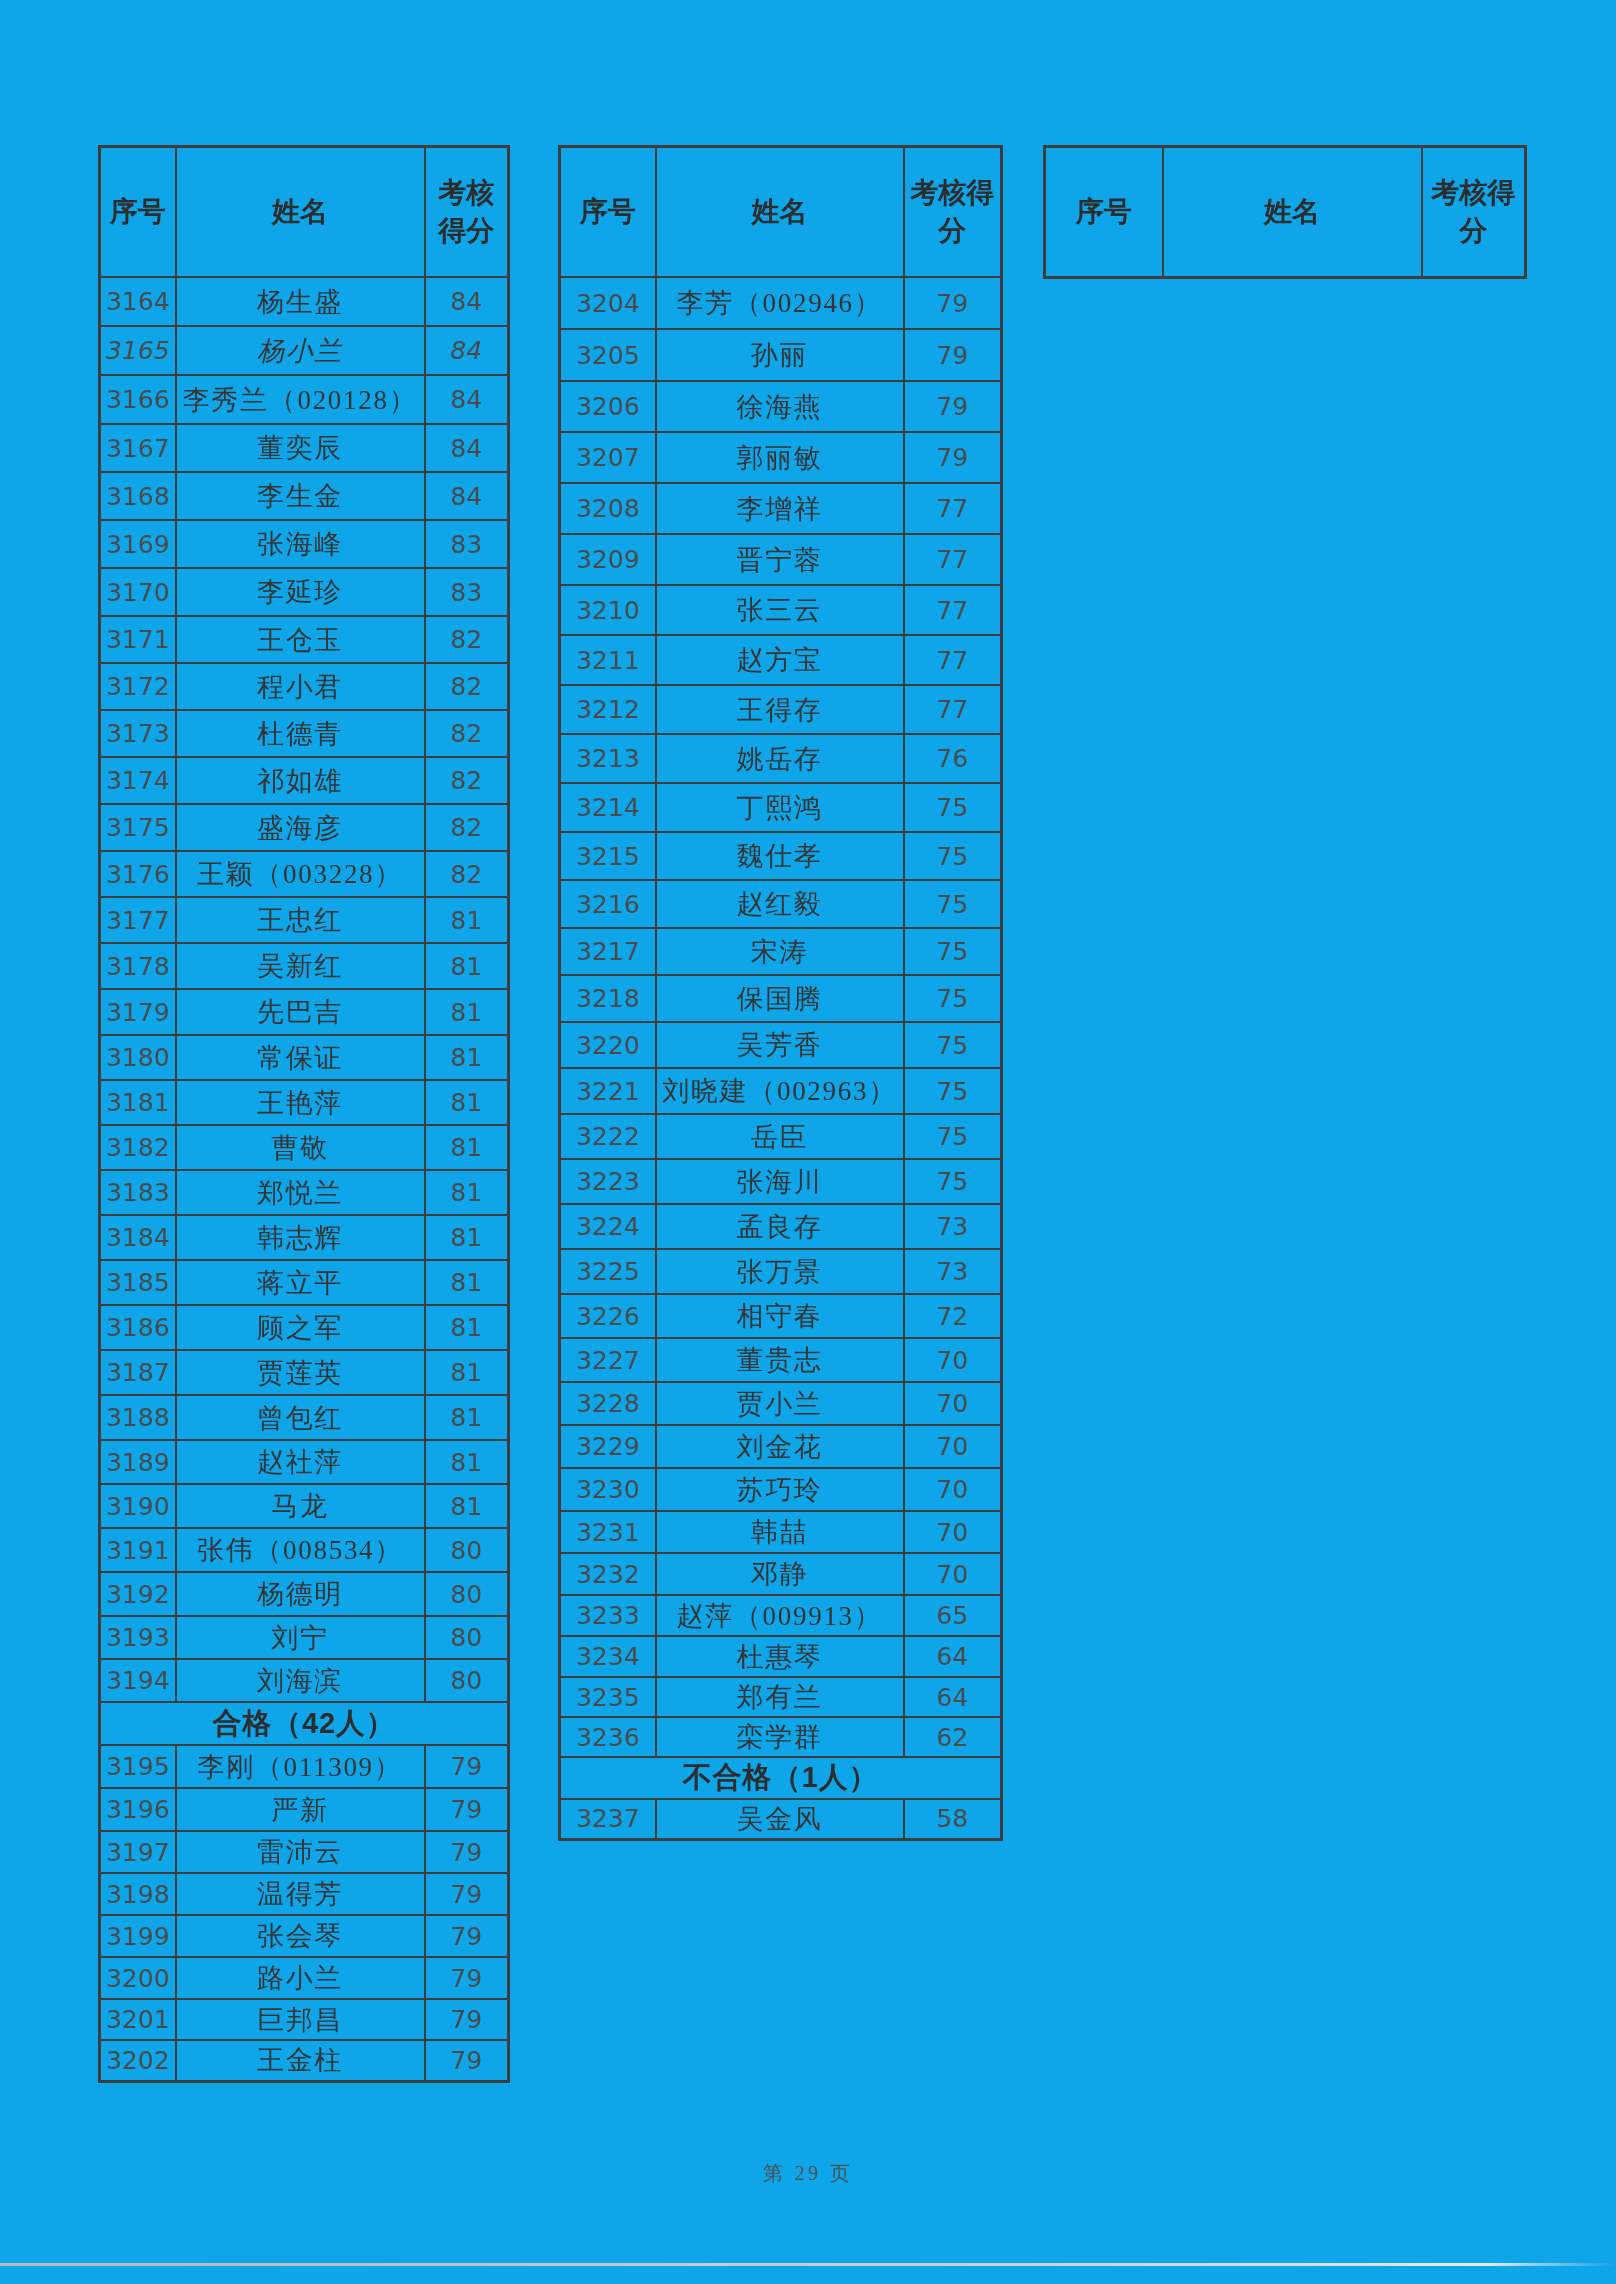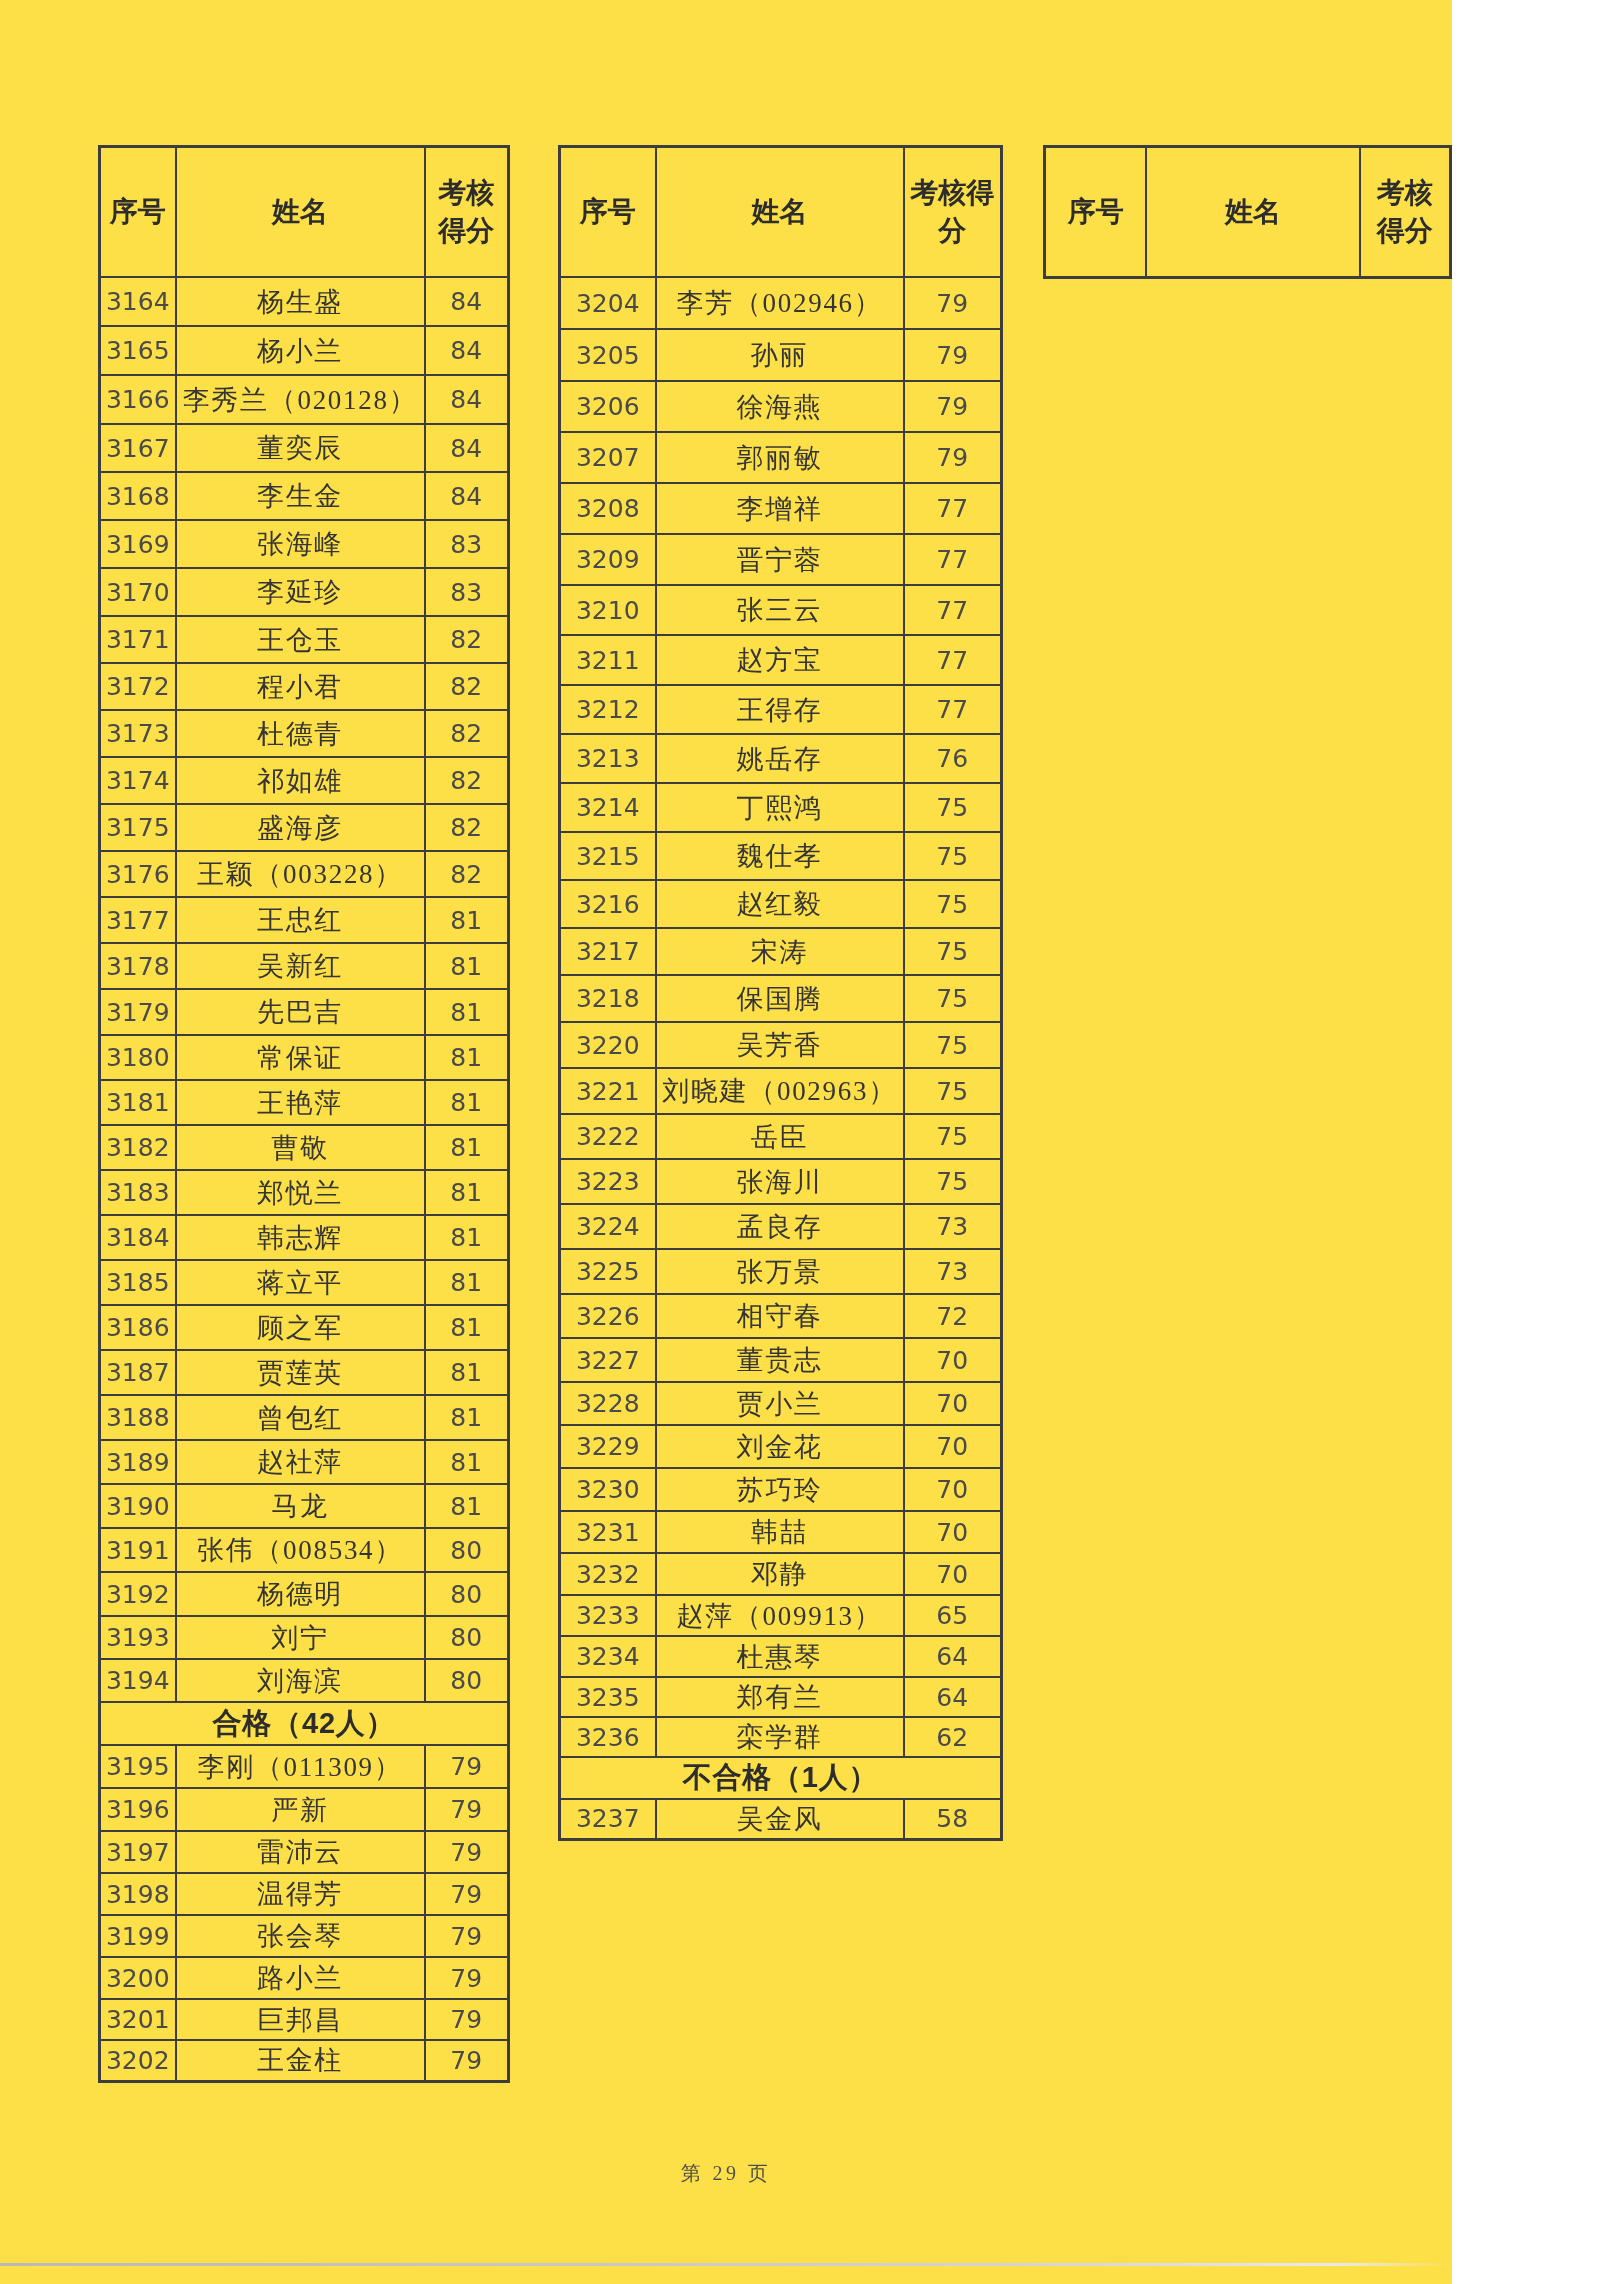--- a/index.html
+++ b/index.html
@@ -2,23 +2,23 @@
 <html style="font-size:13.5px"><head>
 <meta charset="utf-8">
 <style>
   html, body {
     margin: 0;
     padding: 0;
     background: #ffffff;
   }
   .page {
     position: relative;
-    width: 1452px;
+    width: 1616px;
     height: 2284px;
-    background: #fde047;
+    background: #0ea5e9;
     overflow: hidden;
     font-family: "Liberation Serif", "DejaVu Serif", serif;
     color: #383838;
   }
   table.score-table {
     position: absolute;
     top: 145px;
     border-collapse: collapse;
     table-layout: fixed;
     background: transparent;
@@ -98,21 +98,21 @@
           <th>姓名</th>
           <th>考核得分</th>
         </tr>
       </thead>
       <tbody>
         <tr style="height: 49px;">
           <td class="c-num">3164</td>
           <td class="c-name">杨生盛</td>
           <td class="c-score">84</td>
         </tr>
-        <tr style="height: 49px;">
+        <tr style="height: 49px; font-style: italic;">
           <td class="c-num">3165</td>
           <td class="c-name">杨小兰</td>
           <td class="c-score">84</td>
         </tr>
         <tr style="height: 49px;">
           <td class="c-num">3166</td>
           <td class="c-name">李秀兰（020128）</td>
           <td class="c-score">84</td>
         </tr>
         <tr style="height: 48px;">

